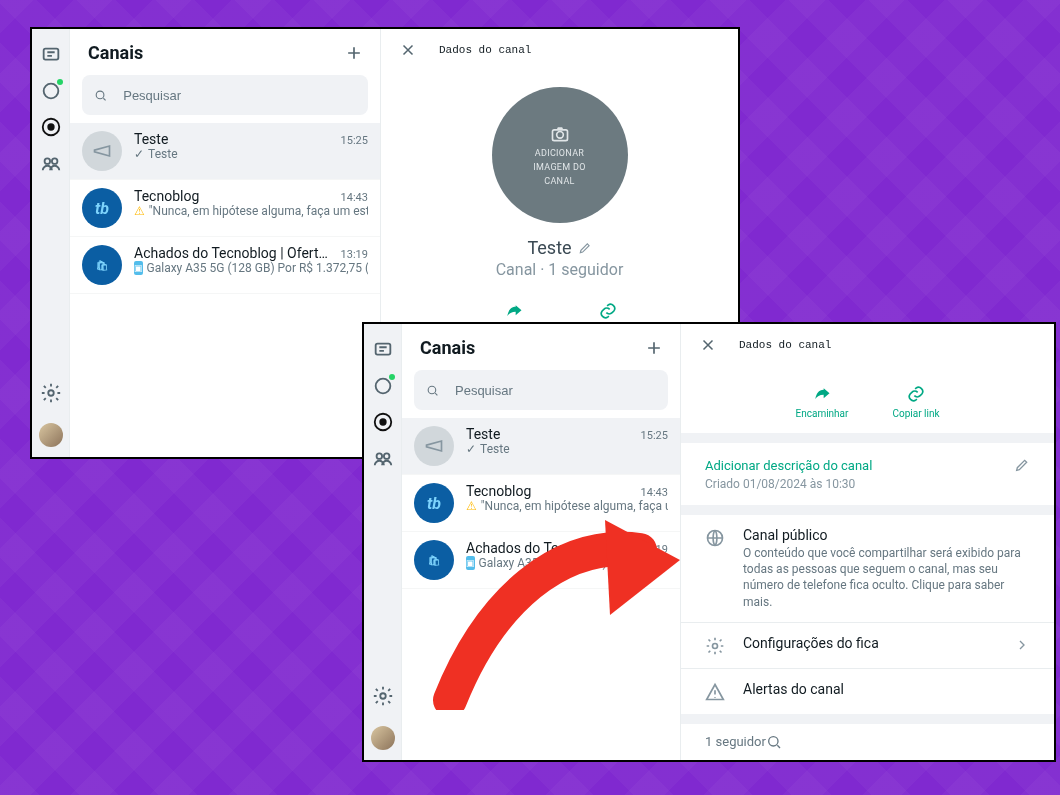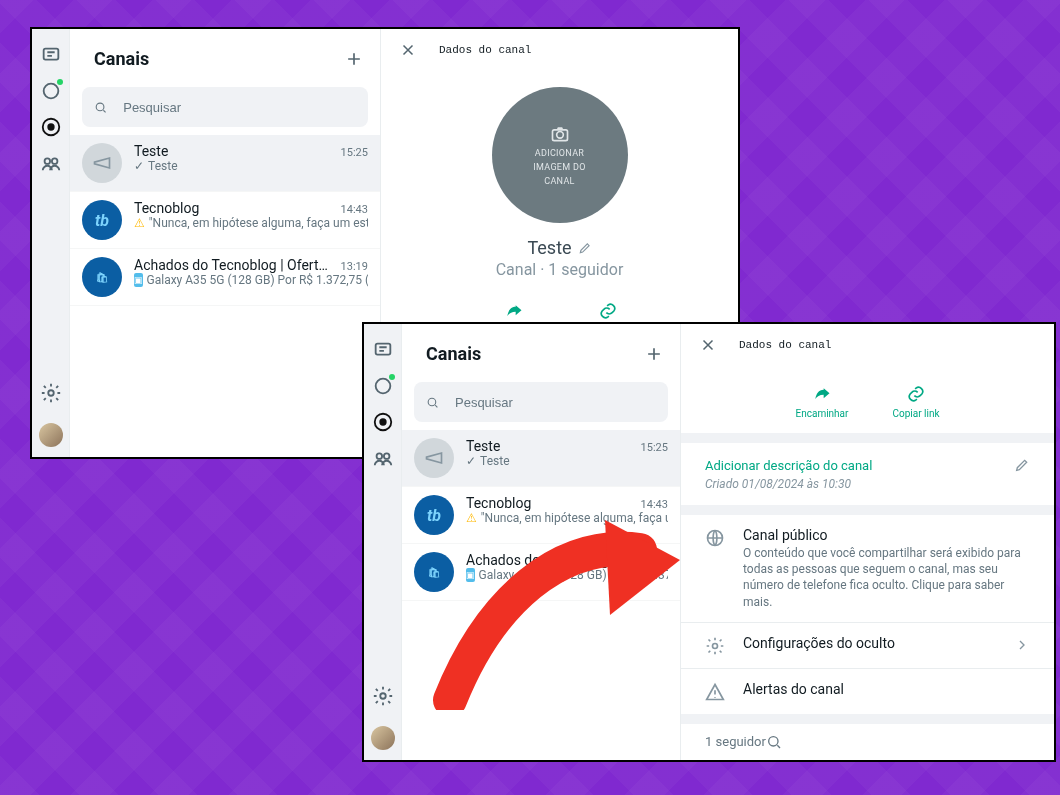--- a/index.html
+++ b/index.html
@@ -14,21 +14,21 @@
   .navcol{width:38px;flex:0 0 38px;border-right:1px solid #e9edef;display:flex;flex-direction:column;align-items:center;padding-top:8px;box-sizing:border-box;background:#f0f2f5;position:relative;}
   .navcol .nicon{width:22px;height:22px;display:flex;align-items:center;justify-content:center;margin:7px 0;color:#54656f;position:relative;}
   .navcol .nicon.active{color:#111;}
   .navcol .nicon.active::before{content:"";position:absolute;left:-8px;top:-4px;width:38px;height:30px;background:#d1d7db;border-radius:15px;z-index:-1;}
   .green-dot{position:absolute;width:6px;height:6px;background:#25d366;border-radius:50%;top:-1px;right:-1px;}
   .navbottom{margin-top:auto;margin-bottom:10px;display:flex;flex-direction:column;align-items:center;gap:12px;}
   .avatar-sm{width:24px;height:24px;border-radius:50%;background:linear-gradient(135deg,#d9c6a1,#8c735a);}
   .midcol{width:310px;flex:0 0 310px;border-right:1px solid #e9edef;display:flex;flex-direction:column;background:#fff;}
   .window.b .midcol{width:278px;flex:0 0 278px;}
   .midhdr{display:flex;align-items:center;justify-content:space-between;padding:11px 16px 6px;}
-  .midhdr h1{margin:8px;font-size:18px;font-weight:700;color:#111b21;}
+  .midhdr h1{margin:2px;font-size:18px;font-weight:700;color:#111b21;}
   .plus{width:20px;height:20px;color:#54656f;cursor:pointer;}
   .search{margin:4px 12px 8px;height:40px;background:#f0f2f5;border-radius:8px;display:flex;align-items:center;padding:0 12px;gap:14px;color:#667781;}
   .search input{border:none;outline:none;background:transparent;font-size:13px;color:#111;width:100%;}
   .search input::placeholder{color:#667781;}
   .chat{display:flex;padding:8px 12px;gap:12px;border-bottom:1px solid #f5f6f6;cursor:pointer;position:relative;}
   .chat.selected{background:#f0f2f5;}
   .chat .ava{width:40px;height:40px;border-radius:50%;flex:0 0 40px;display:flex;align-items:center;justify-content:center;color:#7dd3fc;}
   .ava.gray{background:#d1d7db;color:#8696a0;}
   .ava.tb{background:#0b5ea3;font-weight:700;font-size:16px;font-style:italic;}
   .ava.ach{background:#0b5ea3;font-size:10px;font-weight:700;}
@@ -51,21 +51,21 @@
   .pencil{width:14px;height:14px;color:#8696a0;cursor:pointer;}
   .hsub{font-size:16px;color:#8696a0;margin-top:2px;}
   .actions{display:flex;gap:44px;margin-top:22px;}
   .actbtn{display:flex;flex-direction:column;align-items:center;color:#00a884;font-size:10px;cursor:pointer;gap:4px;}
   .actbtn svg{width:20px;height:20px;}
   
   .b-scroll{overflow:hidden;display:flex;flex-direction:column;}
   .actions-b{display:flex;gap:44px;justify-content:center;padding:18px 0 14px;border-bottom:10px solid #f0f2f5;}
   .sect{padding:14px 24px;border-bottom:10px solid #f0f2f5;}
   .adddesc{color:#00a884;font-size:13px;display:flex;justify-content:space-between;align-items:center;}
-  .created{font-size:12px;color:#8696a0;margin-top:4px;font-style:italic;}
+  .created{font-size:12px;color:#8696a0;margin-top:4px;}
   .listitem{display:flex;align-items:flex-start;gap:18px;padding:12px 24px;cursor:pointer;}
   .li-icon{width:20px;height:20px;color:#8696a0;flex:0 0 20px;margin-top:1px;}
   .li-body{flex:1;}
   .li-title{font-size:14px;color:#111b21;}
   .li-sub{font-size:12px;color:#667781;margin-top:2px;line-height:1.35;}
   .chev{color:#8696a0;align-self:center;}
   .sectline{border-top:1px solid #e9edef;}
   .follow-hdr{display:flex;align-items:center;padding:10px 24px;font-size:13px;color:#667781;}
   
   .arrow{position:absolute;left:430px;top:480px;width:280px;height:230px;pointer-events:none;z-index:5;}
@@ -373,21 +373,21 @@
         </div>
       </div>
       <div class="listitem sectline">
         <div class="li-icon">
               <svg viewBox="0 0 24 24" fill="none" stroke="currentColor" stroke-width="2">
                 <circle cx="12" cy="12" r="3"></circle>
                 <path d="M12 2v3M12 19v3M4.2 4.2l2.1 2.1M17.7 17.7l2.1 2.1M2 12h3M19 12h3M4.2 19.8l2.1-2.1M17.7 6.3l2.1-2.1"></path>
               </svg>
             </div>
         <div class="li-body">
-              <div class="li-title">Configurações do oculto</div>
+              <div class="li-title">Configurações do fica</div>
             </div>
         <div class="chev">
               <svg width="16" height="16" viewBox="0 0 24 24" fill="none" stroke="currentColor" stroke-width="2">
                 <path d="M9 6l6 6-6 6"></path>
               </svg>
             </div>
       </div>
       <div class="listitem sectline" style="border-bottom:10px solid #f0f2f5;">
         <div class="li-icon">
               <svg viewBox="0 0 24 24" fill="none" stroke="currentColor" stroke-width="2">

